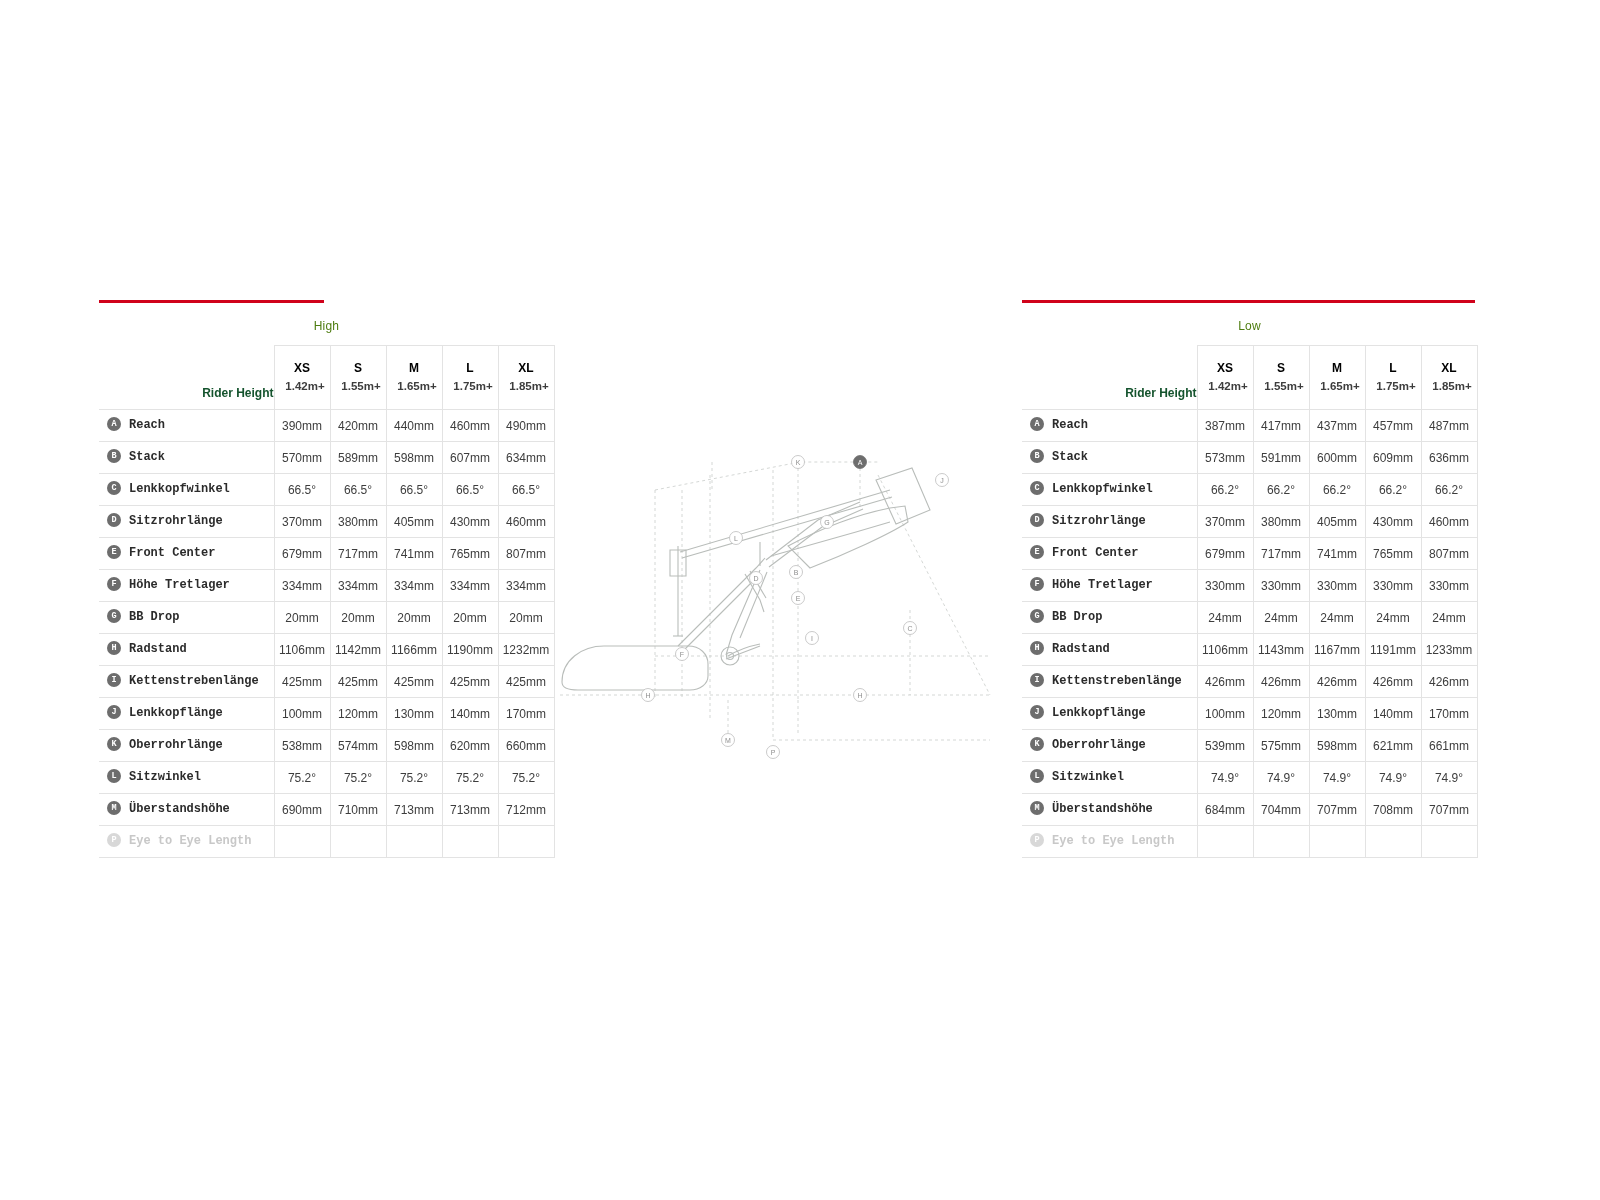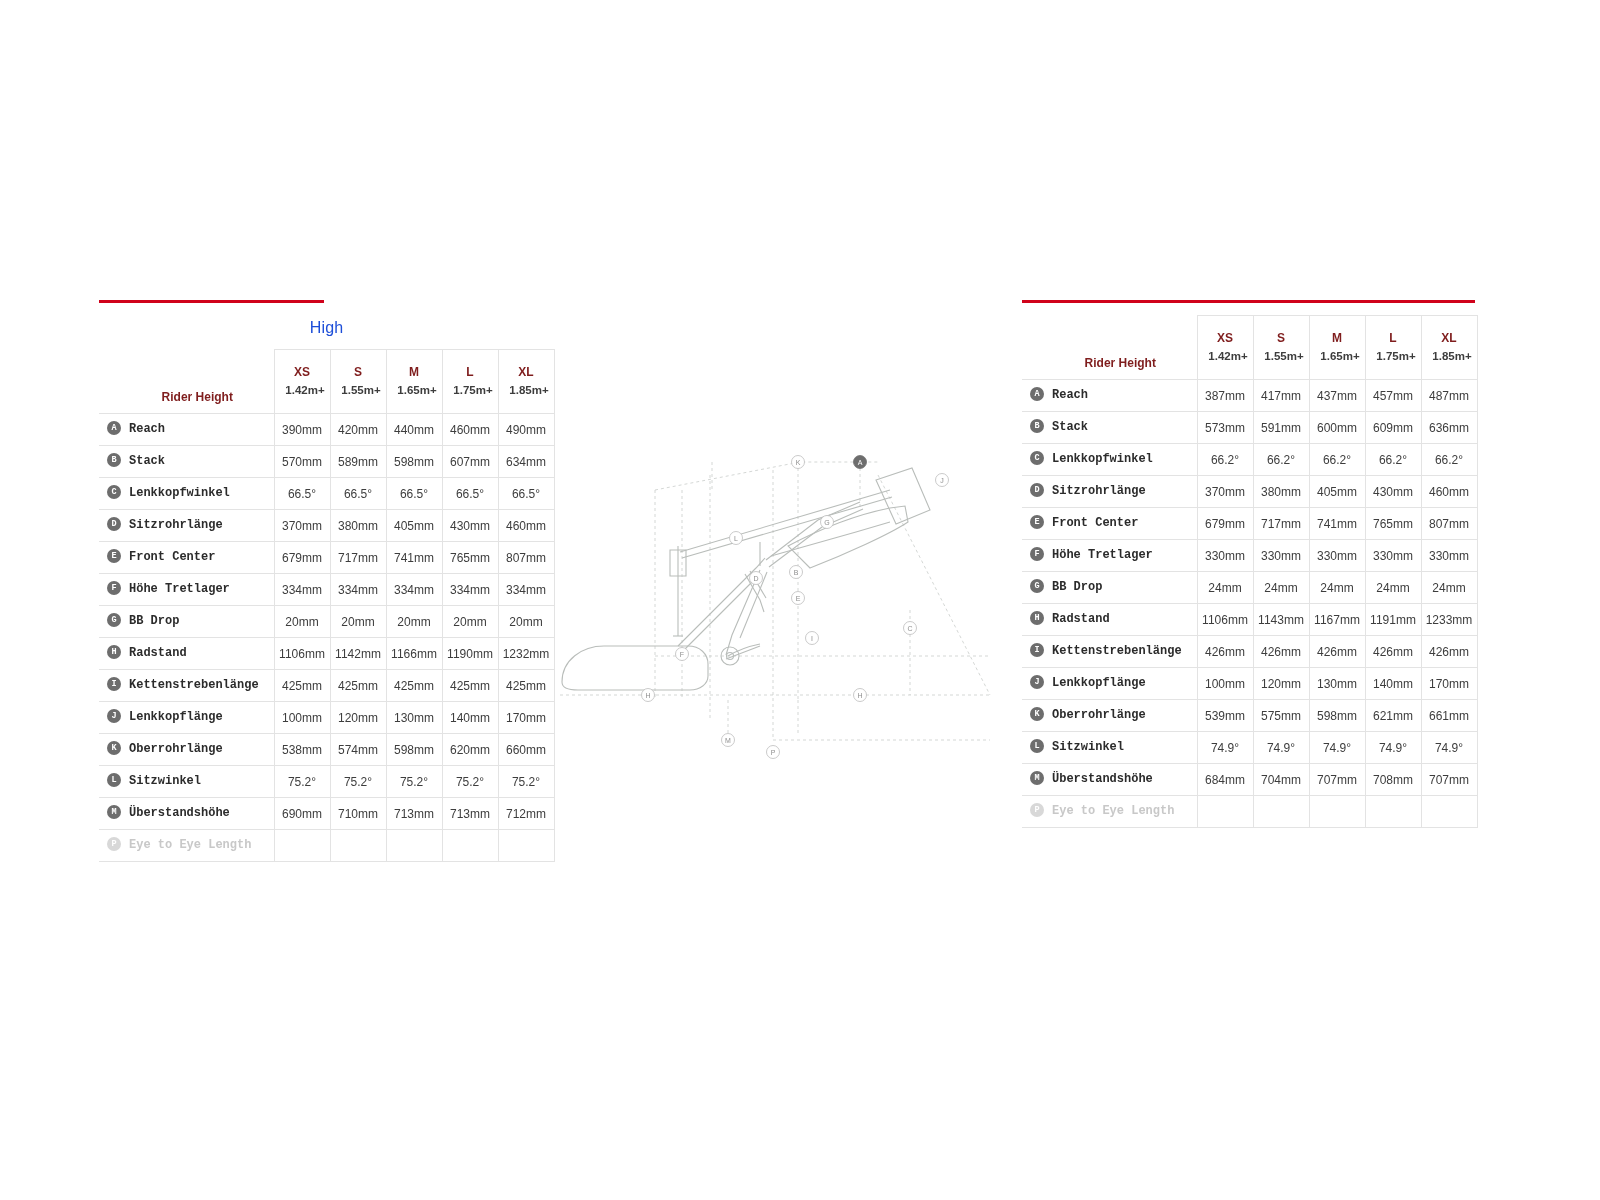--- a/index.html
+++ b/index.html
@@ -28,22 +28,22 @@
     height: 3px;
     background: #d0021b;
     width: 225px;
   }
   .panel.right .panel-rule {
     width: 453px;
     background: #d0021b;
   }
   .panel-title {
     text-align: center;
-    font-size: 16px;
-    color: #1d4ed8;
+    font-size: 12px;
+    color: #4d7c0f;
     padding-top: 16px;
     letter-spacing: .2px;
     font-weight: 400;
   }
 
   table.geo {
     border-collapse: collapse;
     width: 455px;
     margin-top: 12px;
     table-layout: fixed;
@@ -57,21 +57,21 @@
     color: #3d3d3d;
     height: 32px;
     padding: 0;
     text-align: center;
     vertical-align: middle;
     font-weight: 400;
   }
   table.geo th.sizehead {
     font-weight: 700;
     font-size: 12px;
-    color: #7f1d1d;
+    color: #000000;
     border-bottom: none;
     height: 28px;
     vertical-align: bottom;
     padding-bottom: 3px;
   }
   table.geo td.riderval {
     font-weight: 700;
     font-size: 11.5px;
     border-top: none;
     height: 30px;
@@ -80,25 +80,25 @@
     padding-left: 6px;
   }
   table.geo th.corner {
     border: none;
   }
   table.geo th.riderlabel {
     border-top: none;
     border-left: none;
     border-right: 1px solid #e3e3e3;
     border-bottom: 1px solid #e3e3e3;
-    text-align: center;
+    text-align: right;
     padding-left: 22px;
     font-weight: 700;
     font-size: 12px;
-    color: #7f1d1d;
+    color: #14532d;
     vertical-align: middle;
   }
   table.geo td.rowlabel {
     text-align: left;
     padding-left: 8px;
     border-left: none;
     font-weight: 700;
     font-size: 12px;
     color: #2b2b2b;
     white-space: nowrap;
@@ -279,20 +279,21 @@
             <td></td>
             <td></td>
             <td></td>
           </tr>
         </tbody>
     </table>
   </div>
 
   <div class="panel right">
     <div class="panel-rule"></div>
+    <div class="panel-title">Low</div>
     <table class="geo">
       <colgroup>
         <col class="label">
           <col class="size">
           <col class="size">
           <col class="size">
           <col class="size">
           <col class="size">
       </colgroup>
       <thead>

